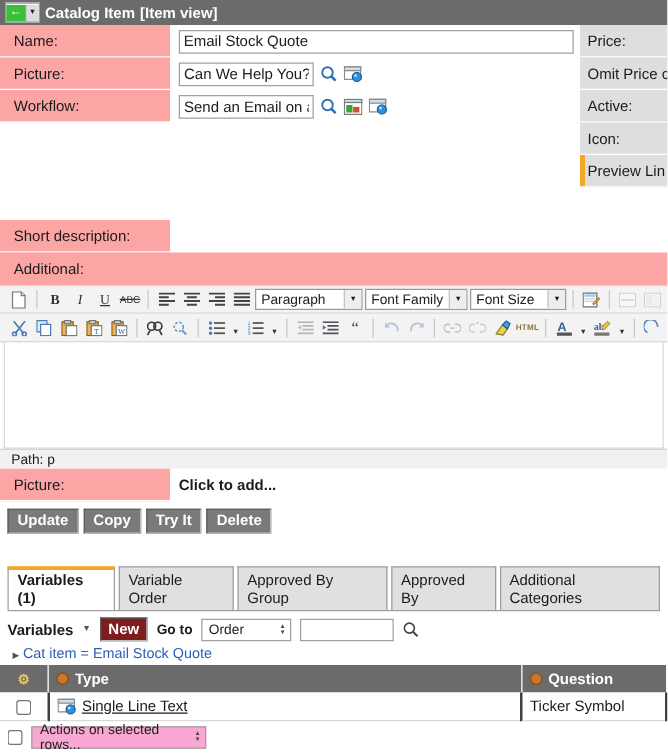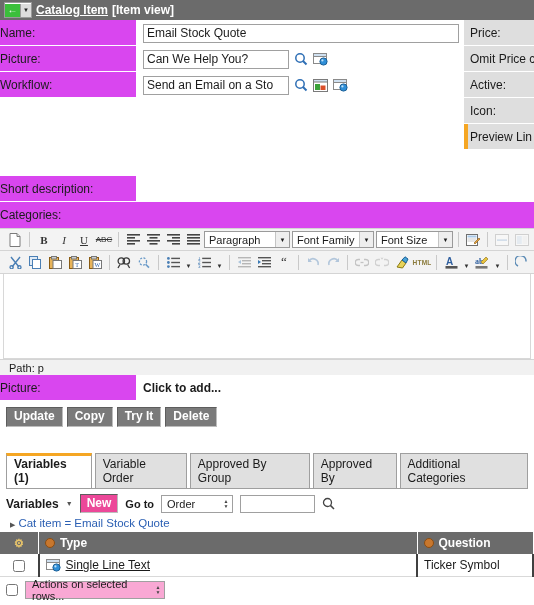--- a/index.html
+++ b/index.html
@@ -35,32 +35,33 @@
     display: inline-flex; align-items: center; justify-content: center;
     color: #ffffff; font-size: 10px; line-height: 1;
   }
   .back-caret {
     width: 10px; height: 13px;
     background: #dcdcdc;
     display: inline-flex; align-items: center; justify-content: center;
     font-size: 6px; color: #222; line-height: 1;
     border-left: 1px solid #9a9a9a;
   }
-  .title-main { font-weight: bold; font-size: 12px; text-decoration: underline; }
+  .title-main { font-weight: bold; font-size: 12px; }
   .title-sub { font-weight: bold; font-size: 12px; }
 
   
   .form { width: 534px; }
   .form-row { display: flex; width: 534px; }
   .lbl {
     width: 136px;
     min-height: 26px;
-    background: #d946ef;
+    background: #fca5a5;
     border-bottom: 1px solid #ffffff;
     display: flex; align-items: center;
+    padding-left: 11px;
     box-sizing: border-box;
     font-size: 12px;
     color: #1b1b1b;
   }
   .val {
     flex: 1;
     min-height: 26px;
     background: #ffffff;
     display: flex; align-items: center;
     padding-left: 7px;
@@ -91,21 +92,21 @@
     font-size: 12px;
     color: #1b1b1b;
     border: 1px solid #a0a0a0;
     background: #ffffff;
     height: 19px;
     padding: 0 3px;
     box-sizing: border-box;
     outline: none;
   }
   input.txt.wide { width: 316px; }
-  input.txt.ref  { width: 146px; }
+  input.txt.ref  { width: 108px; }
 
   .ficons { display: inline-flex; align-items: center; gap: 5px; margin-left: 5px; }
 
   .icon { display: inline-block; vertical-align: middle; }
 
   
   .editor-wrap { width: 534px; background: #ffffff; }
   .tb {
     background: #f3f3f3;
     border-top: 1px solid #d4d4d4;
@@ -208,21 +209,21 @@
 
   
   .listhdr {
     display: flex; align-items: center;
     padding: 5px 6px 4px 6px;
     gap: 7px;
   }
   .lh-title { font-weight: bold; font-size: 12px; }
   .lh-caret { font-size: 7px; color: #555; }
   .newbtn {
-    background: #ec4899; color: #fff; font-weight: bold;
+    background: #7f1d1d; color: #fff; font-weight: bold;
     font-size: 12px; border: 1px solid #5d5d5d;
     border-right-color: #bdbdbd; border-bottom-color: #bdbdbd;
     padding: 1px 6px 2px 6px; line-height: 14px; cursor: pointer;
   }
   .goto { font-size: 11px; font-weight: bold; }
   .sel {
     height: 18px; width: 72px;
     border: 1px solid #a0a0a0; background: #fff;
     display: inline-flex; align-items: center;
     font-size: 11px; padding-left: 5px; box-sizing: border-box;
@@ -373,21 +374,21 @@
       <div class="rcol mandatory">Preview Lin</div>
     </div>
 
     <div style="height:26px;background:#ffffff;"></div>
 
     <div class="form-row">
       <div class="lbl">Short description:</div>
     </div>
 
     <div class="form-row">
-      <div class="lbl" style="width:534px;border-bottom:none;">Categories:</div>
+      <div class="lbl" style="width:534px;border-bottom:none;">Additional:</div>
     </div>
   </div>
 
   <div class="editor-wrap">
 
     <div class="tb">
       <span class="tbi">
         <svg width="12" height="14" viewBox="0 0 12 14">
             <path d="M1 0.5h7l3 3v10h-10z" fill="#fff" stroke="#7b7b7b"></path>
             <path d="M8 0.5v3h3" fill="#e4e4e4" stroke="#7b7b7b"></path>

